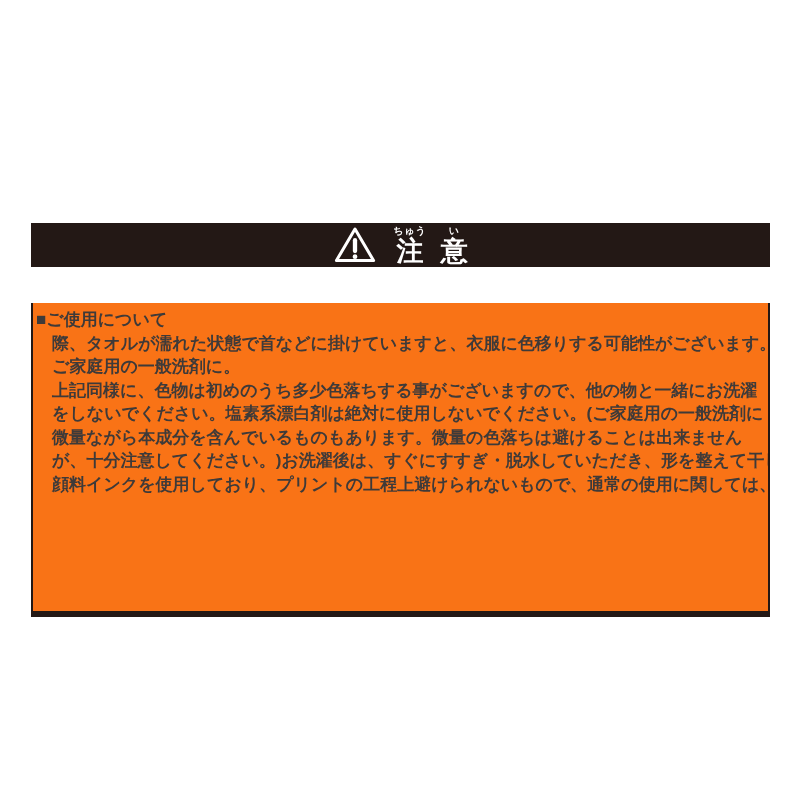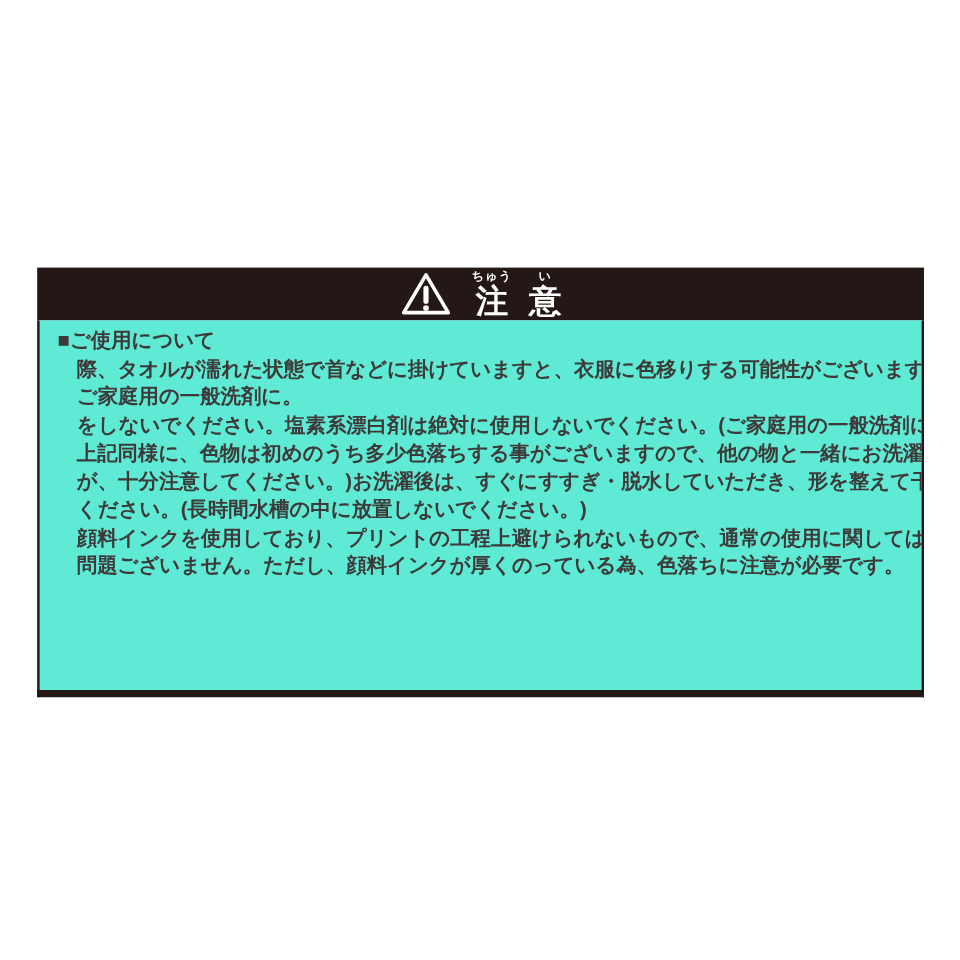--- a/index.html
+++ b/index.html
@@ -40,27 +40,28 @@
     color: var(--header-text);
     font-weight: bold;
   }
   .rt { font-size: 10px; line-height: 1; margin-bottom: 2px; letter-spacing: 1px; }
   .rb { font-size: 27px; line-height: 1; }
   .notice-body {
     height: 314px;
     border: 2px solid var(--ink);
     border-top: none;
     border-bottom-width: 6px;
-    padding: 5px 8px 0 15px;
+    padding: 5px 8px 0 3px;
     color: var(--text);
     font-weight: bold;
     font-size: 17px;
     line-height: 23.5px;
-    background: #5eead4;
+    background: #f97316;
     overflow: hidden;
+    margin-top: 36px;
   }
   .sec-heading { white-space: nowrap; }
   .sec-lines { padding-left: 16px; }
   .line { white-space: nowrap; }
 </style>
 </head>
 <body>
 
 <div class="notice">
 
@@ -89,28 +90,27 @@
     <div class="section">
       <div class="sec-heading"><span>■</span><span>ご使用について</span></div>
       <div class="sec-lines">
         <div class="line">際、タオルが濡れた状態で首などに掛けていますと、衣服に色移りする可能性がございます。</div>
         <div class="line">ご家庭用の一般洗剤に。</div>
       </div>
     </div>
 
     <div class="section">
       <div class="sec-lines">
+        <div class="line">上記同様に、色物は初めのうち多少色落ちする事がございますので、他の物と一緒にお洗濯</div>
         <div class="line">をしないでください。塩素系漂白剤は絶対に使用しないでください。(ご家庭用の一般洗剤に</div>
-        <div class="line">上記同様に、色物は初めのうち多少色落ちする事がございますので、他の物と一緒にお洗濯</div>
+        <div class="line">微量ながら本成分を含んでいるものもあります。微量の色落ちは避けることは出来ません</div>
         <div class="line">が、十分注意してください。)お洗濯後は、すぐにすすぎ・脱水していただき、形を整えて干して</div>
-        <div class="line">ください。(長時間水槽の中に放置しないでください。)</div>
       </div>
     </div>
 
     <div class="section">
       <div class="sec-lines">
         <div class="line">顔料インクを使用しており、プリントの工程上避けられないもので、通常の使用に関しては、</div>
-        <div class="line">問題ございません。ただし、顔料インクが厚くのっている為、色落ちに注意が必要です。</div>
       </div>
     </div>
 
   </div>
 </div>
 
 </body></html>

